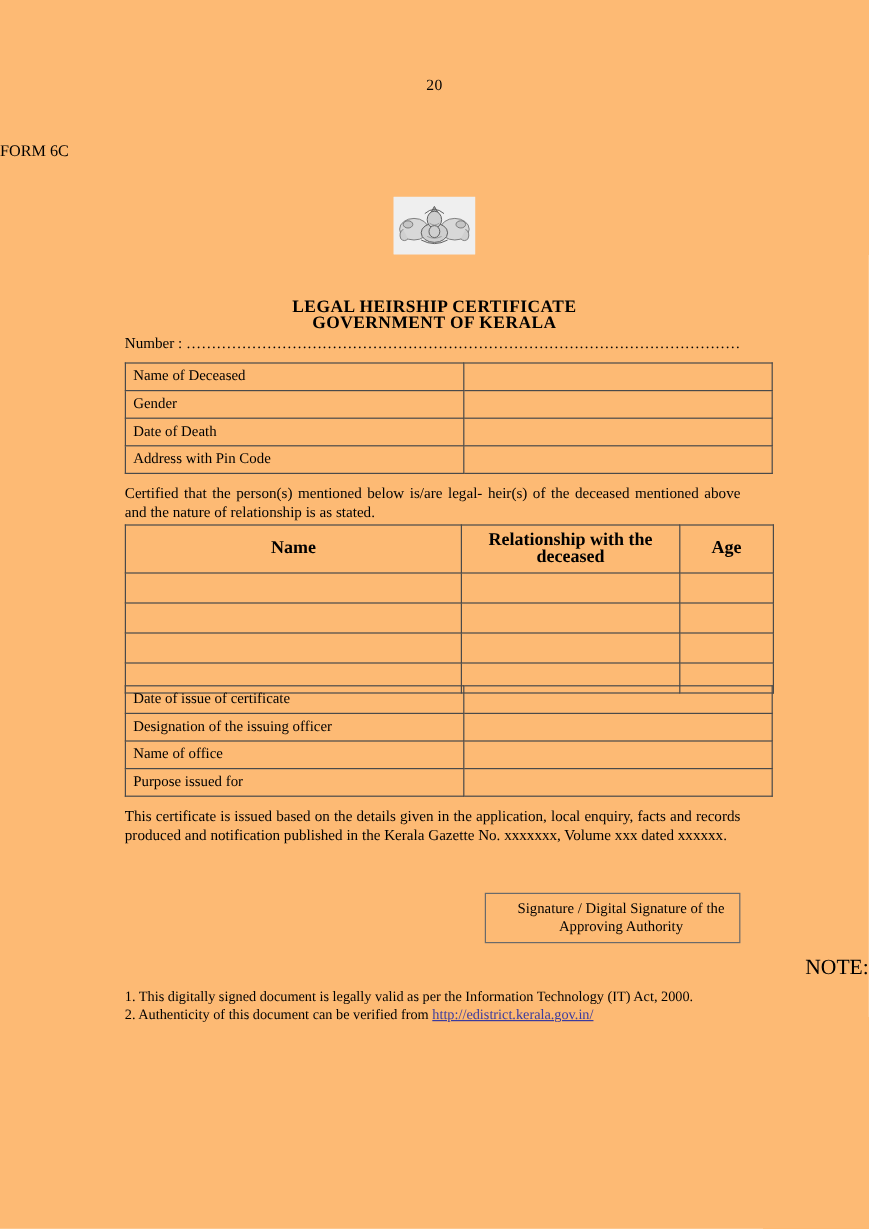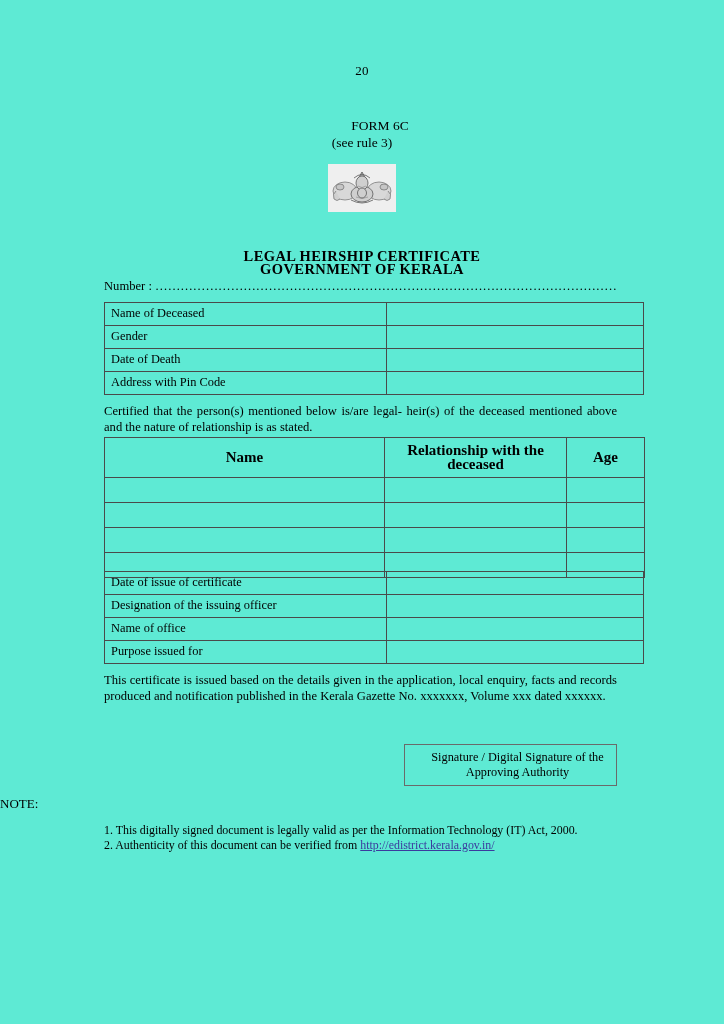--- a/index.html
+++ b/index.html
@@ -13,38 +13,36 @@
     position: relative;
     font-family: "Liberation Serif", "DejaVu Serif", serif;
     color: #000000;
     overflow: hidden;
   }
   .page {
     position: absolute;
     left: 0; top: 0;
     width: 724px;
     height: 1024px;
-    background: #5eead4;
+    background: #fdba74;
   }
   .page-number {
     position: absolute;
     left: 0; right: 0;
     top: 63px;
     text-align: center;
     font-size: 13px;
     letter-spacing: .3px;
   }
   .form-no {
     position: absolute;
     left: 0; right: 0;
     top: 117px;
-    text-align: center;
     font-size: 13.5px;
     line-height: 17px;
-    padding-left: 36px;
   }
   .form-rule {
     position: absolute;
     left: 0; right: 0;
     top: 134px;
     text-align: center;
     font-size: 13.5px;
     line-height: 17px;
   }
   .emblem-wrap {
@@ -153,22 +151,22 @@
     padding: 5px 6px 6px 20px;
     text-align: center;
     font-size: 12.3px;
     line-height: 14.5px;
     box-sizing: border-box;
   }
   .note-title {
     position: absolute;
     left: 0; right: 0;
     top: 796px;
-    text-align: left;
-    font-size: 13px;
+    text-align: right;
+    font-size: 18px;
   }
   .note-list {
     position: absolute;
     left: 104px;
     top: 823px;
     width: 520px;
     font-size: 11.9px;
     line-height: 15px;
   }
   .note-line { white-space: nowrap; }
@@ -179,21 +177,20 @@
   }
 </style>
 </head>
 <body>
 
 <div class="page">
 
   <div class="page-number">20</div>
 
   <div class="form-no">FORM 6C</div>
-  <div class="form-rule">(see rule 3)</div>
 
   <div class="emblem-wrap">
     <svg class="emblem" viewBox="0 0 68 48">
       <rect x="0" y="0" width="68" height="48" fill="#efefef"></rect>
       <g stroke="#6d6d6d" stroke-width="0.7" fill="#d8d8d8">
         <ellipse cx="17" cy="27" rx="12" ry="9"></ellipse>
         <ellipse cx="51" cy="27" rx="12" ry="9"></ellipse>
         <path d="M8 27 q-4 3 -2 8 q3 3 6 0" fill="#d0d0d0"></path>
         <path d="M60 27 q4 3 2 8 q-3 3 -6 0" fill="#d0d0d0"></path>
         <ellipse cx="12" cy="23" rx="4" ry="3" fill="#c6c6c6"></ellipse>

